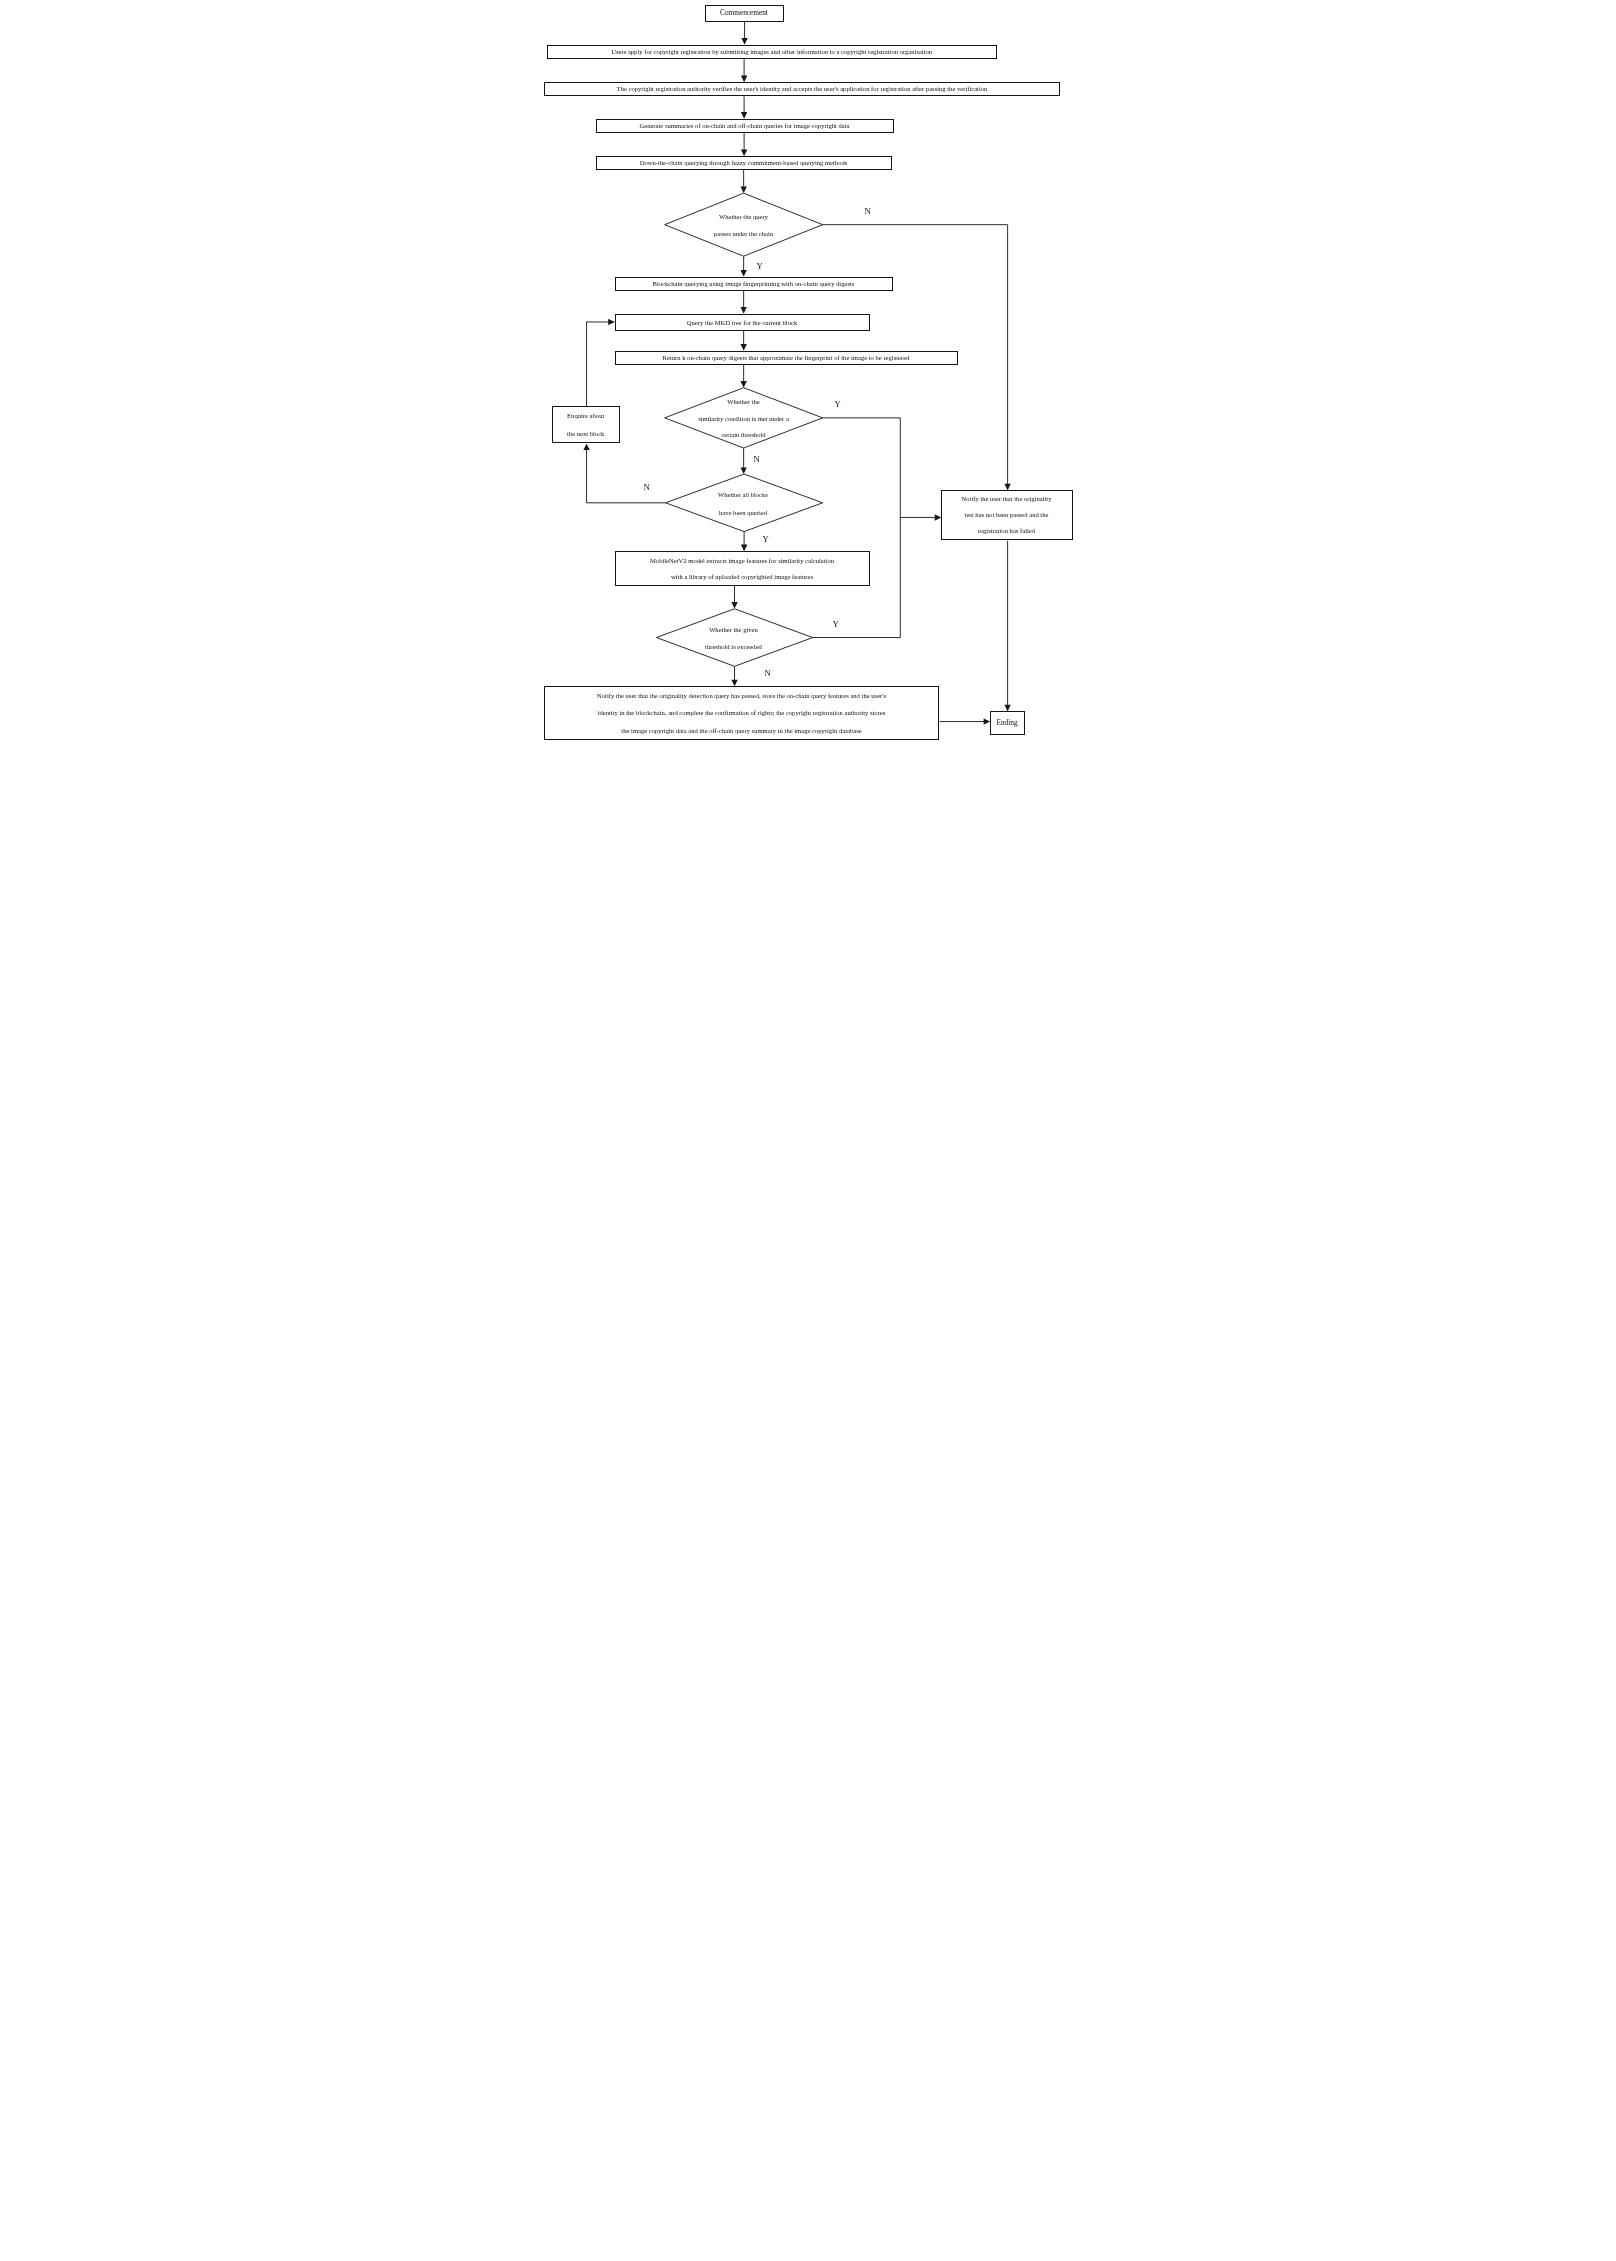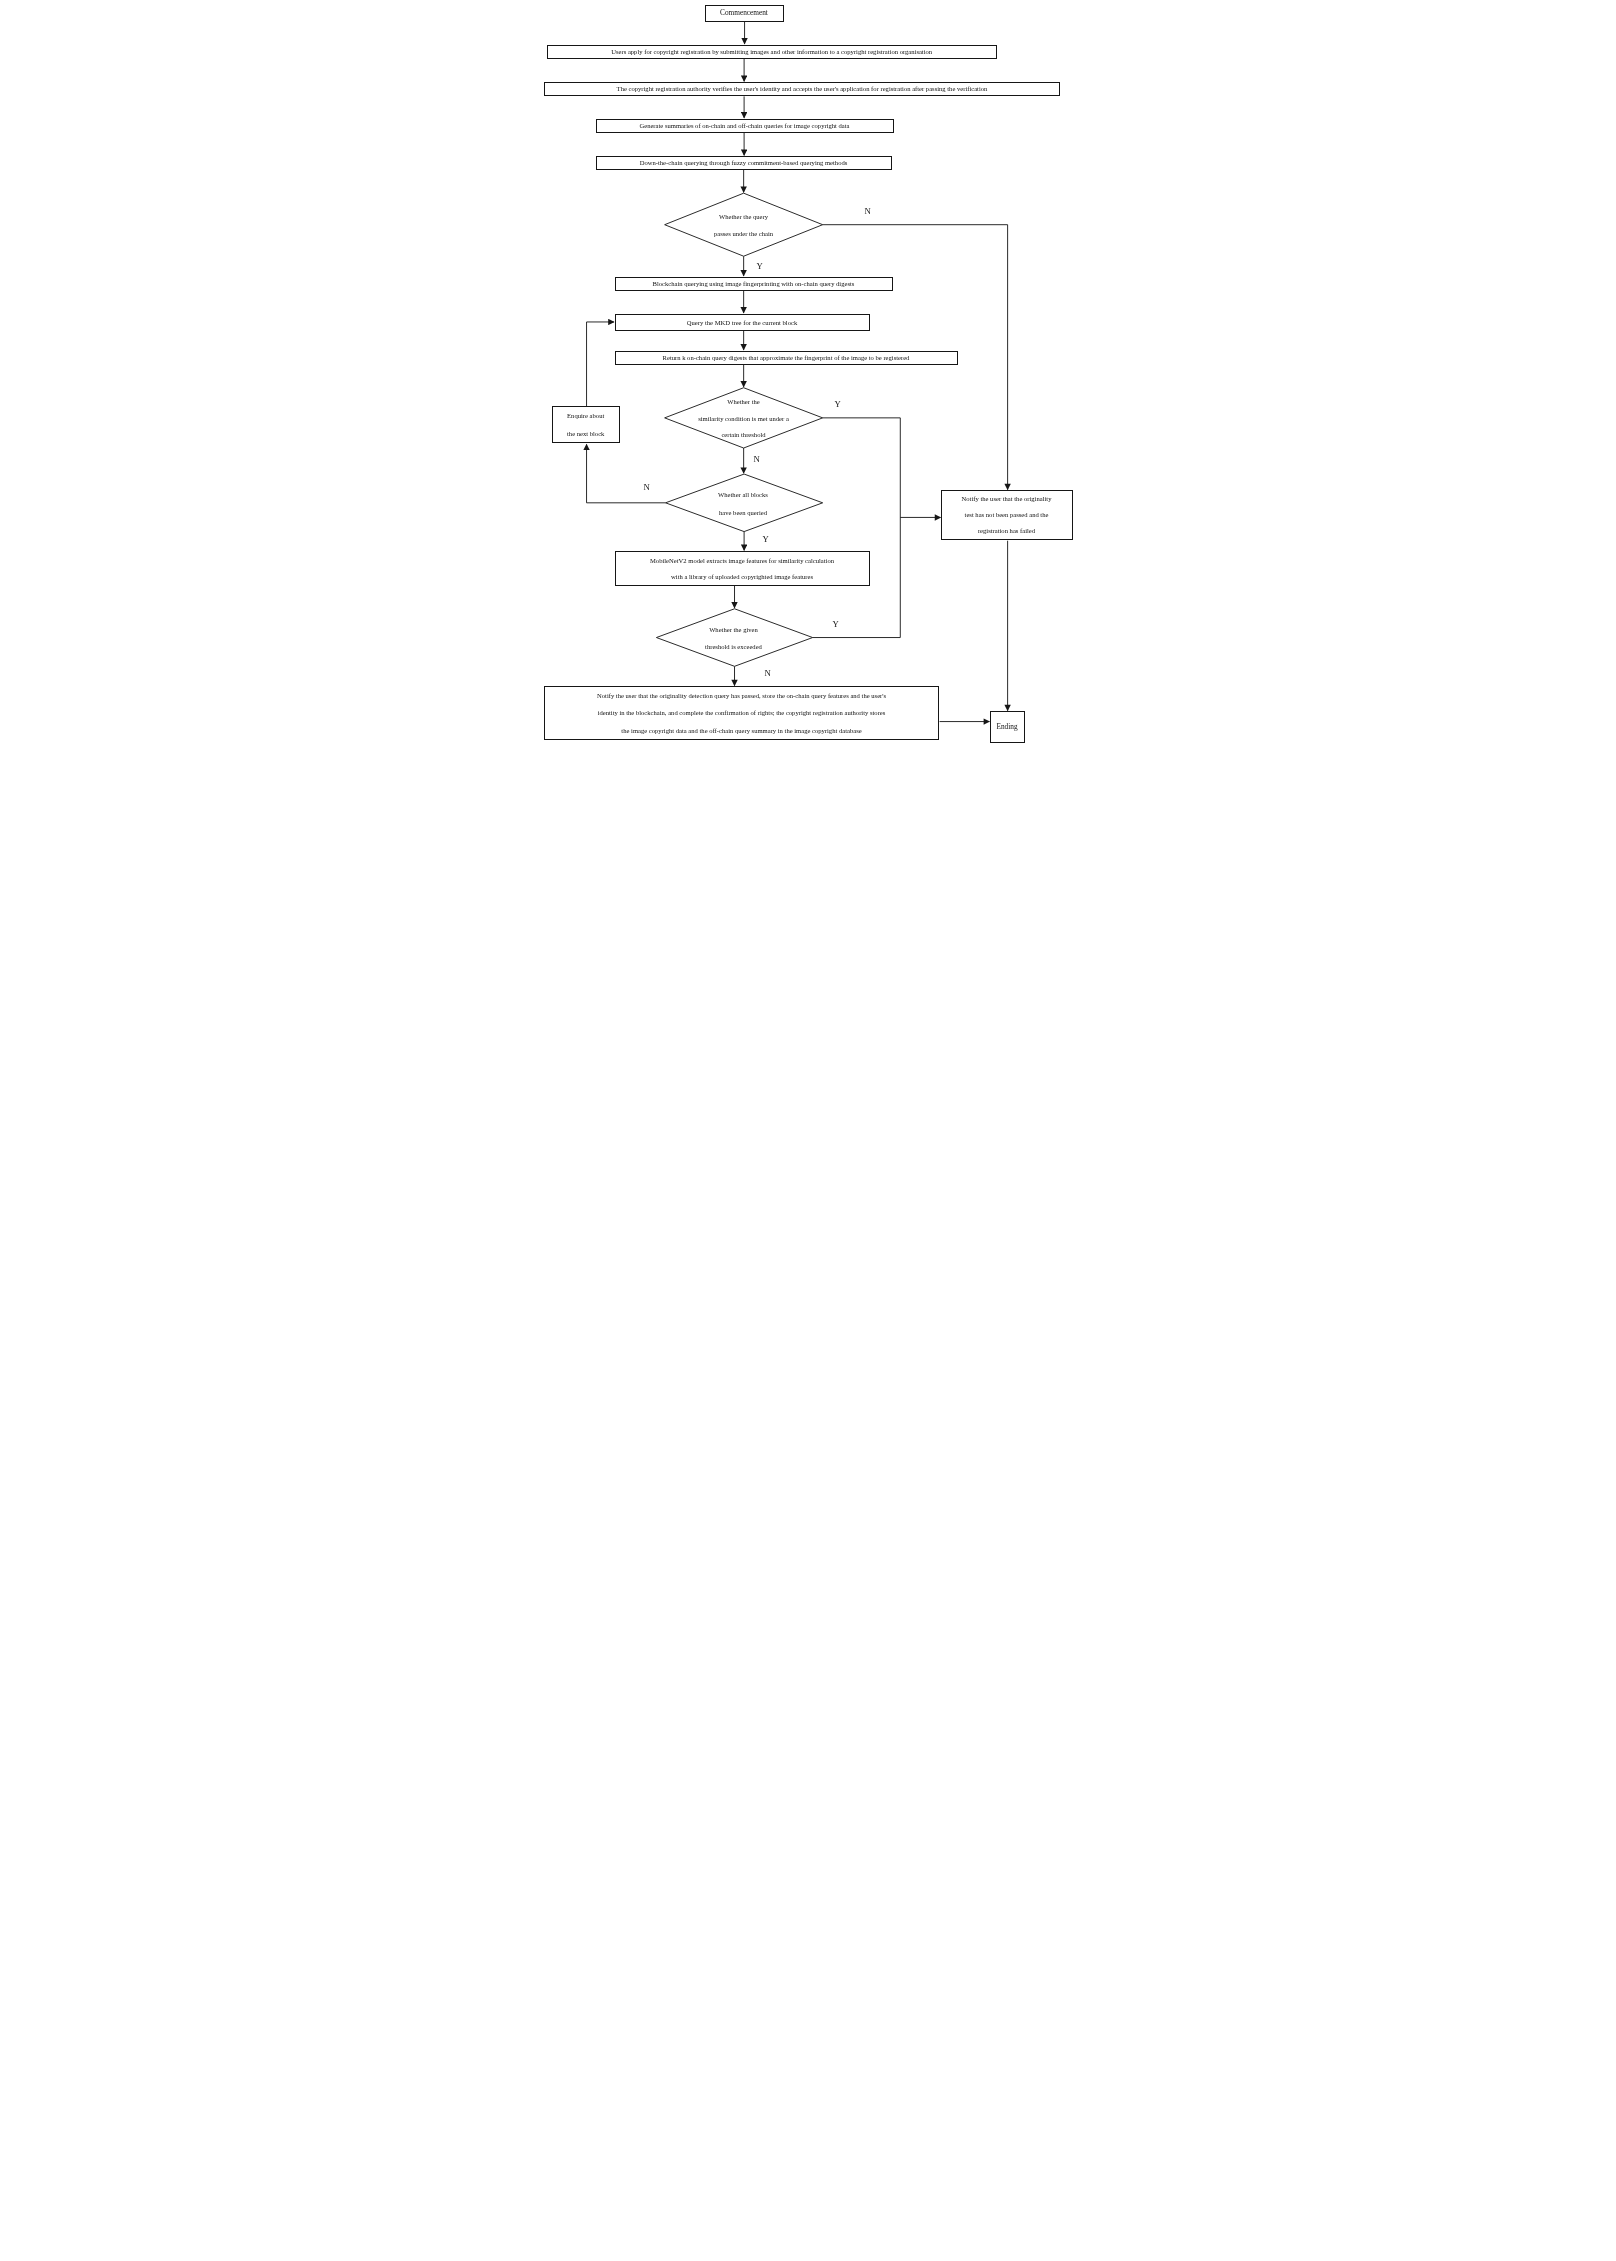--- a/index.html
+++ b/index.html
@@ -133,21 +133,21 @@
     <div>MobileNetV2 model extracts image features for similarity calculation</div>
     <div>with a library of uploaded copyrighted image features</div>
   </div>
 
   <div class="box" style="left:5.5px;top:686px;width:395px;height:54px;">
     <div>Notify the user that the originality detection query has passed, store the on-chain query features and the user's</div>
     <div>identity in the blockchain, and complete the confirmation of rights; the copyright registration authority stores</div>
     <div>the image copyright data and the off-chain query summary in the image copyright database</div>
   </div>
 
-  <div class="box" style="left:451px;top:711px;width:35px;height:32px;font-size:7.3px;">
+  <div class="box" style="left:451px;top:711px;width:35px;height:24px;font-size:7.3px;">
     <div>Ending</div>
   </div>
 
   <div class="dtext" style="left:126px;top:193px;width:158px;height:63px;gap:10px;">
     <div>Whether the query</div>
     <div>passes under the chain</div>
   </div>
 
   <div class="dtext" style="left:126px;top:388px;width:158px;height:60px;gap:9.6px;">
     <div>Whether the</div>

